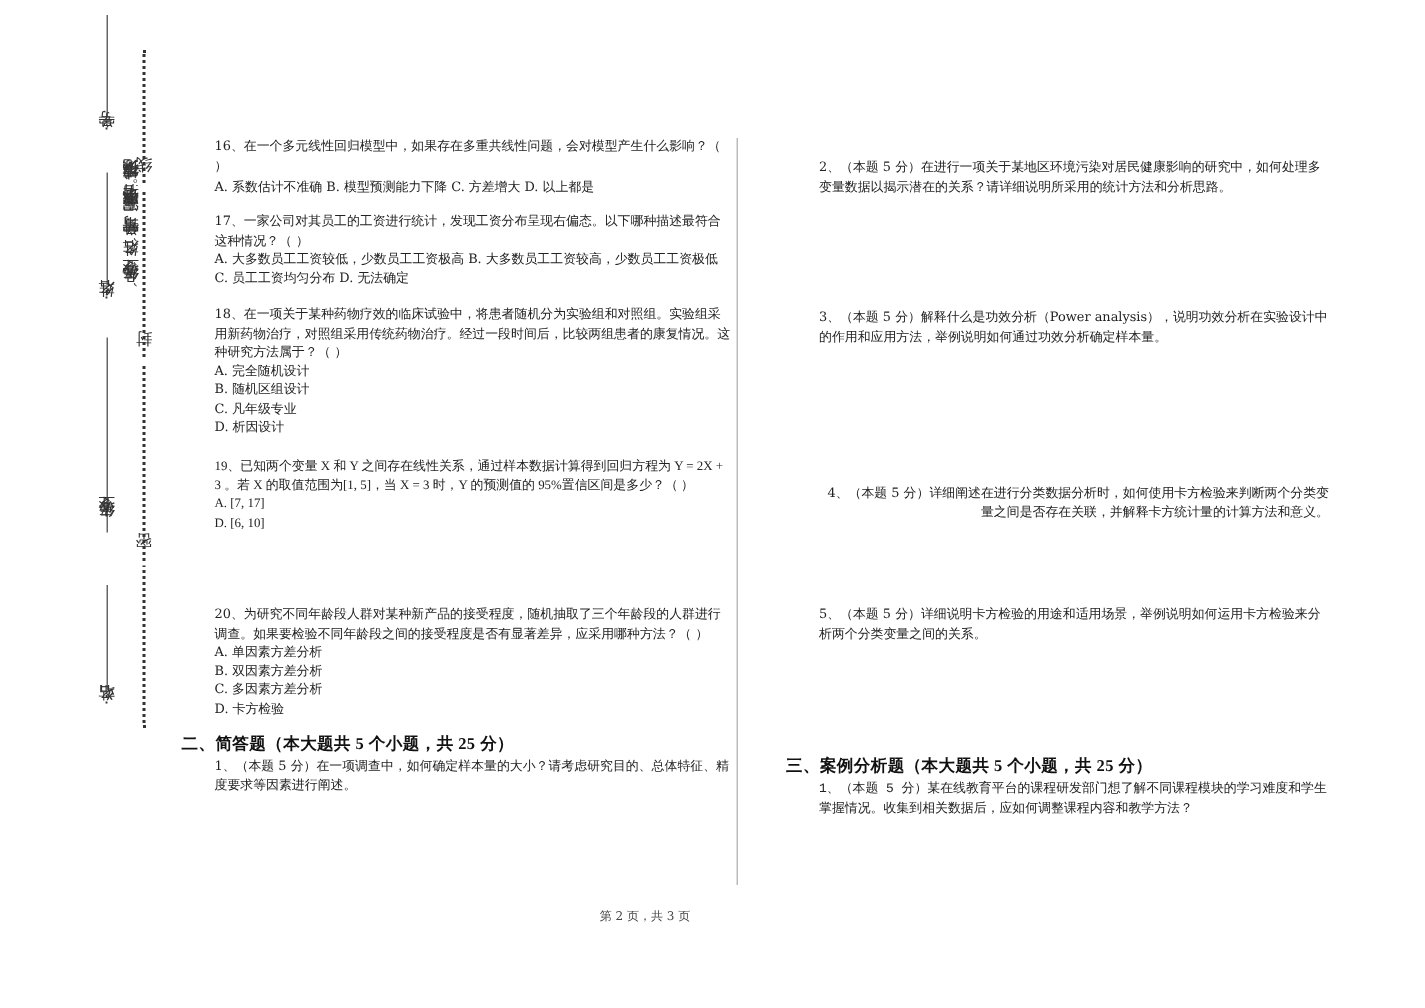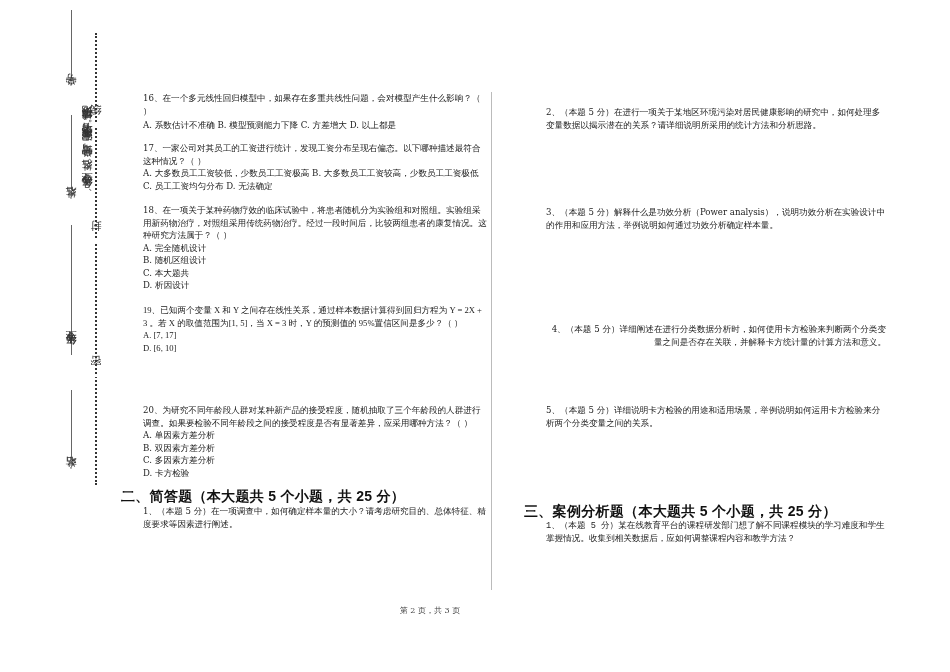--- a/index.html
+++ b/index.html
@@ -78,23 +78,23 @@
       height: 498px;
       width: 0;
       border-left: 1.5px solid #bbb;
     }
     .q { position: absolute; left: 0; width: 100%; margin-left: 22px; }
     .q p { margin: 0; }
     .opt { margin: 0; }
     .section-title {
       position: absolute;
       left: 0;
-      font-family: Liberation Sans, sans-serif;
+      font-family: Liberation Serif, serif;
       font-weight: bold;
-      font-size: 14px;
+      font-size: 11px;
       color: #111;
       letter-spacing: 0.3px;
     }
     .footer {
       position: absolute;
       top: 605px;
       left: 0;
       width: 860px;
       text-align: center;
       font-size: 8px;
@@ -135,21 +135,21 @@
     <div class="q" style="top:50px;">
       <p>17、一家公司对其员工的工资进行统计，发现工资分布呈现右偏态。以下哪种描述最符合这种情况？（ ）</p>
       <p class="opt">A. 大多数员工工资较低，少数员工工资极高 B. 大多数员工工资较高，少数员工工资极低</p>
       <p class="opt">C. 员工工资均匀分布 D. 无法确定</p>
     </div>
 
     <div class="q" style="top:112px;">
       <p>18、在一项关于某种药物疗效的临床试验中，将患者随机分为实验组和对照组。实验组采用新药物治疗，对照组采用传统药物治疗。经过一段时间后，比较两组患者的康复情况。这种研究方法属于？（ ）</p>
       <p class="opt">A. 完全随机设计</p>
       <p class="opt">B. 随机区组设计</p>
-      <p class="opt">C. 本大题共</p>
+      <p class="opt">C. 凡年级专业</p>
       <p class="opt">D. 析因设计</p>
     </div>
 
     <div class="q" style="top:212px;font-family:Liberation Serif, serif;">
       <p>19、已知两个变量 X 和 Y 之间存在线性关系，通过样本数据计算得到回归方程为 Y = 2X + 3 。若 X 的取值范围为[1, 5]，当 X = 3 时，Y 的预测值的 95%置信区间是多少？（ ）</p>
       <p class="opt">A. [7, 17]</p>
       <p class="opt">D. [6, 10]</p>
     </div>
 
     <div class="q" style="top:312px;">

